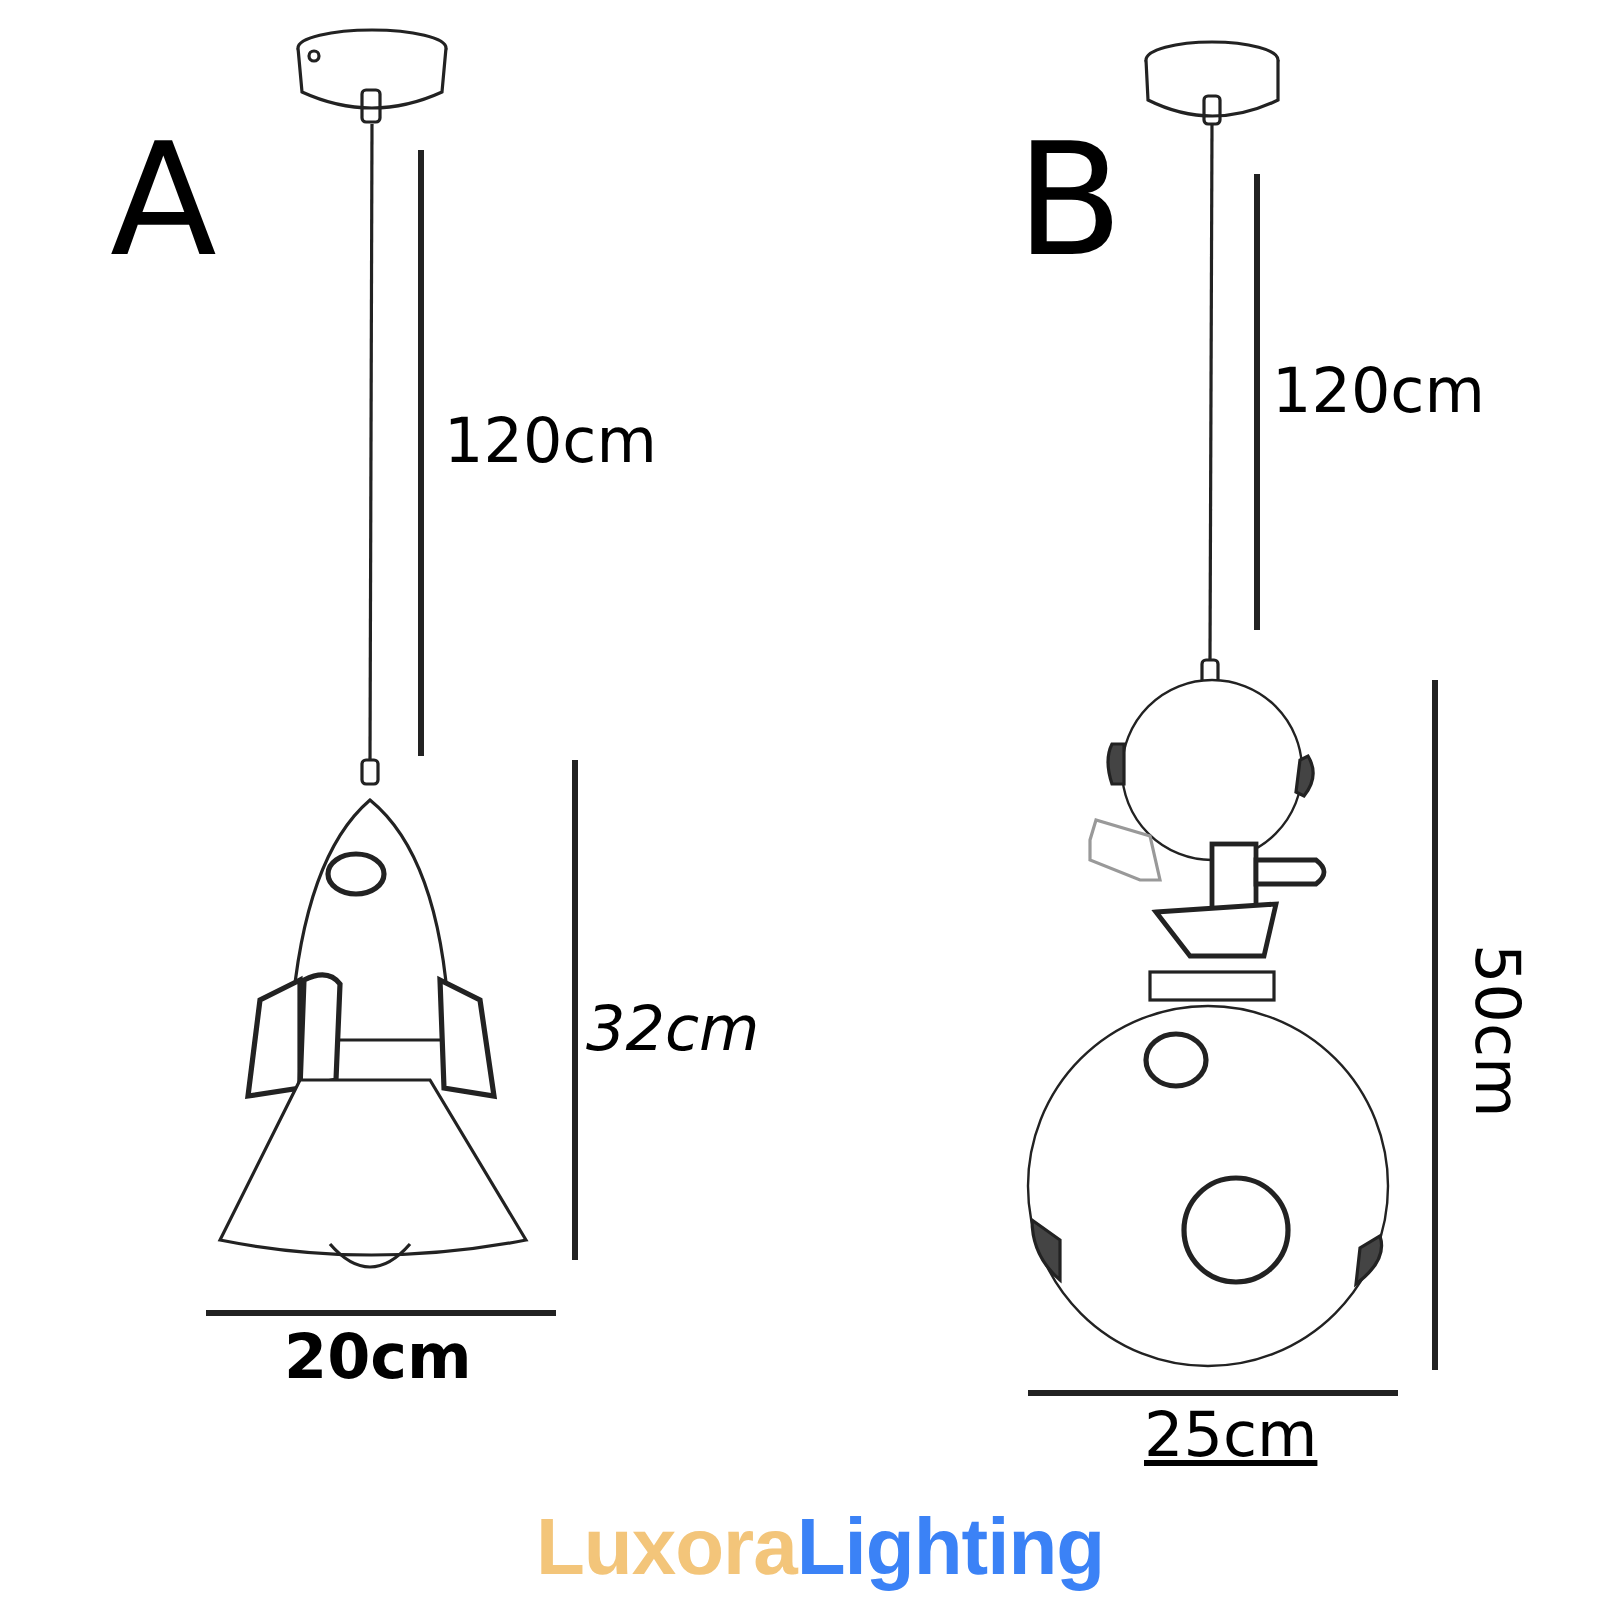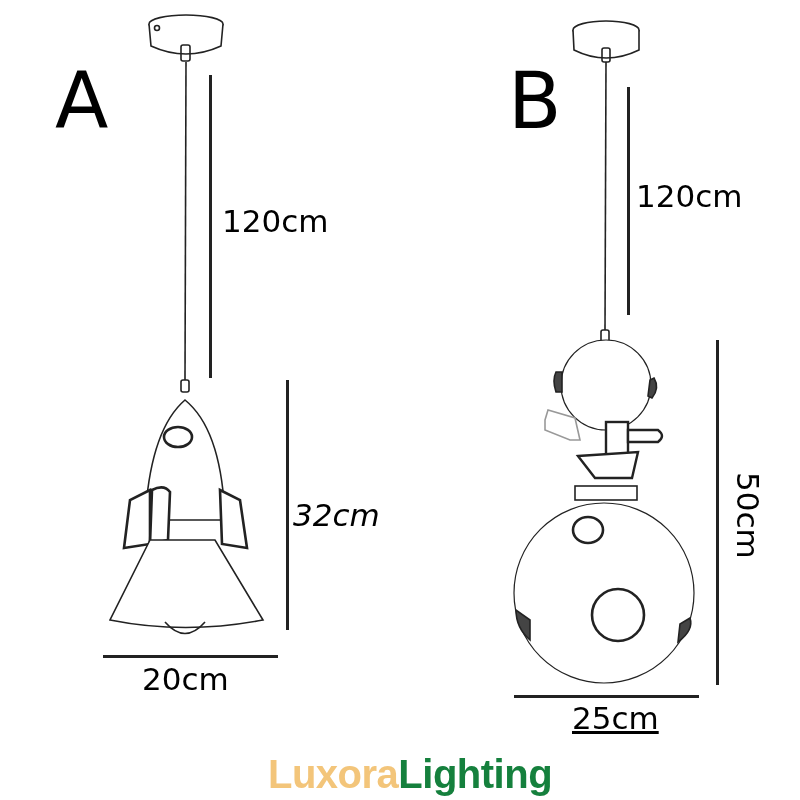--- a/index.html
+++ b/index.html
@@ -69,25 +69,25 @@
     </g>
   </g>
 </svg>
 
 <div class="abs label-big" style="left:55px;top:62px;">A</div>
 <div class="vline" style="left:209px;top:75px;height:303px;"></div>
 <div class="abs dim" style="left:222px;top:206px;">120cm</div>
 <div class="vline" style="left:286px;top:380px;height:250px;"></div>
 <div class="abs dim" style="left:293px;top:500px;font-style:italic;">32cm</div>
 <div class="hline" style="left:103px;top:655px;width:175px;"></div>
-<div class="abs dim" style="left:142px;top:664px;">20cm</div>
+<div class="abs dim" style="left:142px;top:664px;font-weight:bold;">20cm</div>
 
 <div class="abs label-big" style="left:508px;top:62px;">B</div>
 <div class="vline" style="left:627px;top:87px;height:228px;"></div>
 <div class="abs dim" style="left:636px;top:181px;">120cm</div>
 <div class="vline" style="left:716px;top:340px;height:345px;"></div>
 <div class="abs dim rot" style="left:763px;top:472px;">50cm</div>
 <div class="hline" style="left:514px;top:695px;width:185px;"></div>
 <div class="abs dim" style="left:572px;top:703px;text-decoration:underline;">25cm</div>
 
 <div class="abs brand" style="left:268px;top:752px;">
-  <span style="color:#F3C57A;">Luxora</span><span style="color:#15803d;">Lighting</span>
+  <span style="color:#F3C57A;">Luxora</span><span style="color:#3b82f6;">Lighting</span>
 </div>
 
 </body></html>

